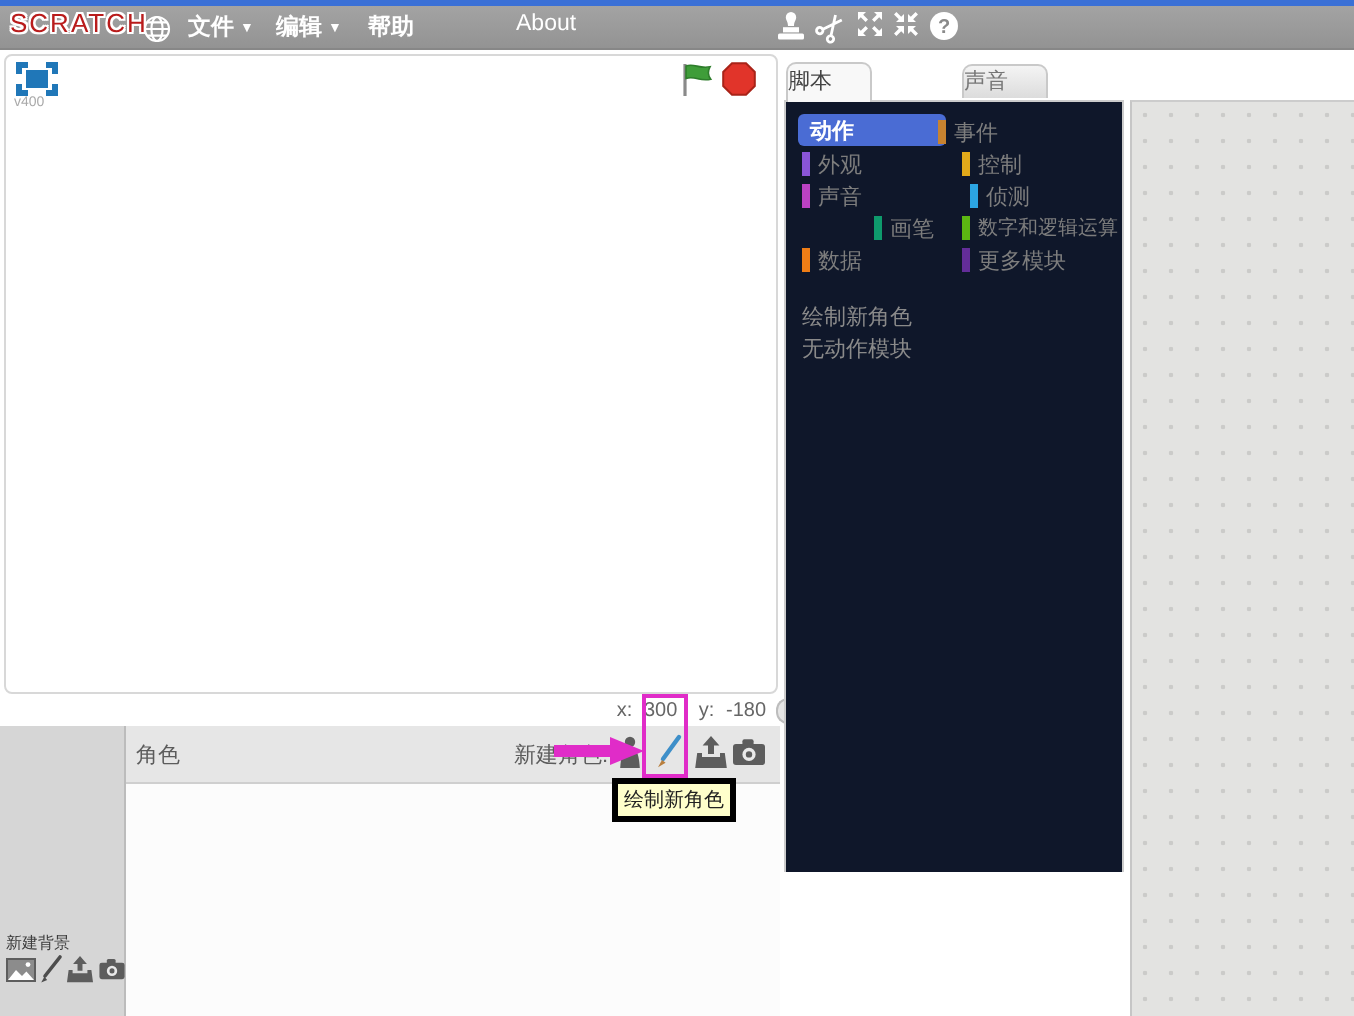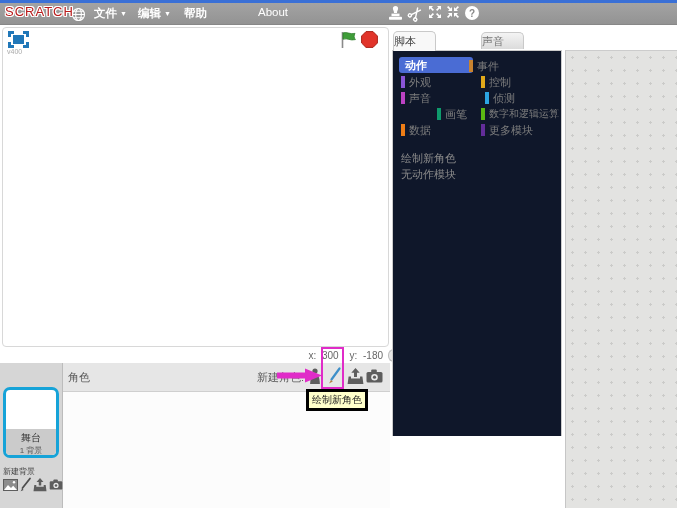--- a/index.html
+++ b/index.html
@@ -183,26 +183,20 @@
   </div>
   <div class="abs hdr-icon" style="left:365px;">
     <svg width="17" height="14" viewBox="0 0 17 14">
       <rect x="0.5" y="3" width="16" height="10.5" rx="1.5" fill="#5d5d5d"></rect>
       <rect x="5.2" y="0.6" width="5.6" height="3.4" rx="1" fill="#5d5d5d"></rect>
       <circle cx="8.5" cy="8.2" r="3.3" fill="#e9e9e9"></circle>
         <circle cx="8.5" cy="8.2" r="1.6" fill="#5d5d5d"></circle>
     </svg>
   </div>
 
-  <div class="abs stage-thumb">
-    <div class="thumb-label">
-      <span class="thumb-name">舞台</span>
-      <span class="thumb-count">1 背景</span>
-    </div>
-  </div>
   <div class="abs new-backdrop-label">新建背景</div>
   <div class="abs bd-icon" style="left:3px;">
     <svg width="15" height="12" viewBox="0 0 15 12">
       <rect x="0.5" y="0.5" width="14" height="11" fill="#8c8c8c" stroke="#5d5d5d"></rect>
       <path d="M1 11l4-5 3 3 2.2-2.2L14 11z" fill="#fff"></path>
         <circle cx="11" cy="3.3" r="1.2" fill="#fff"></circle>
     </svg>
   </div>
   <div class="abs bd-icon" style="left:18px;">
     <svg width="13" height="15" viewBox="0 0 13 15">

